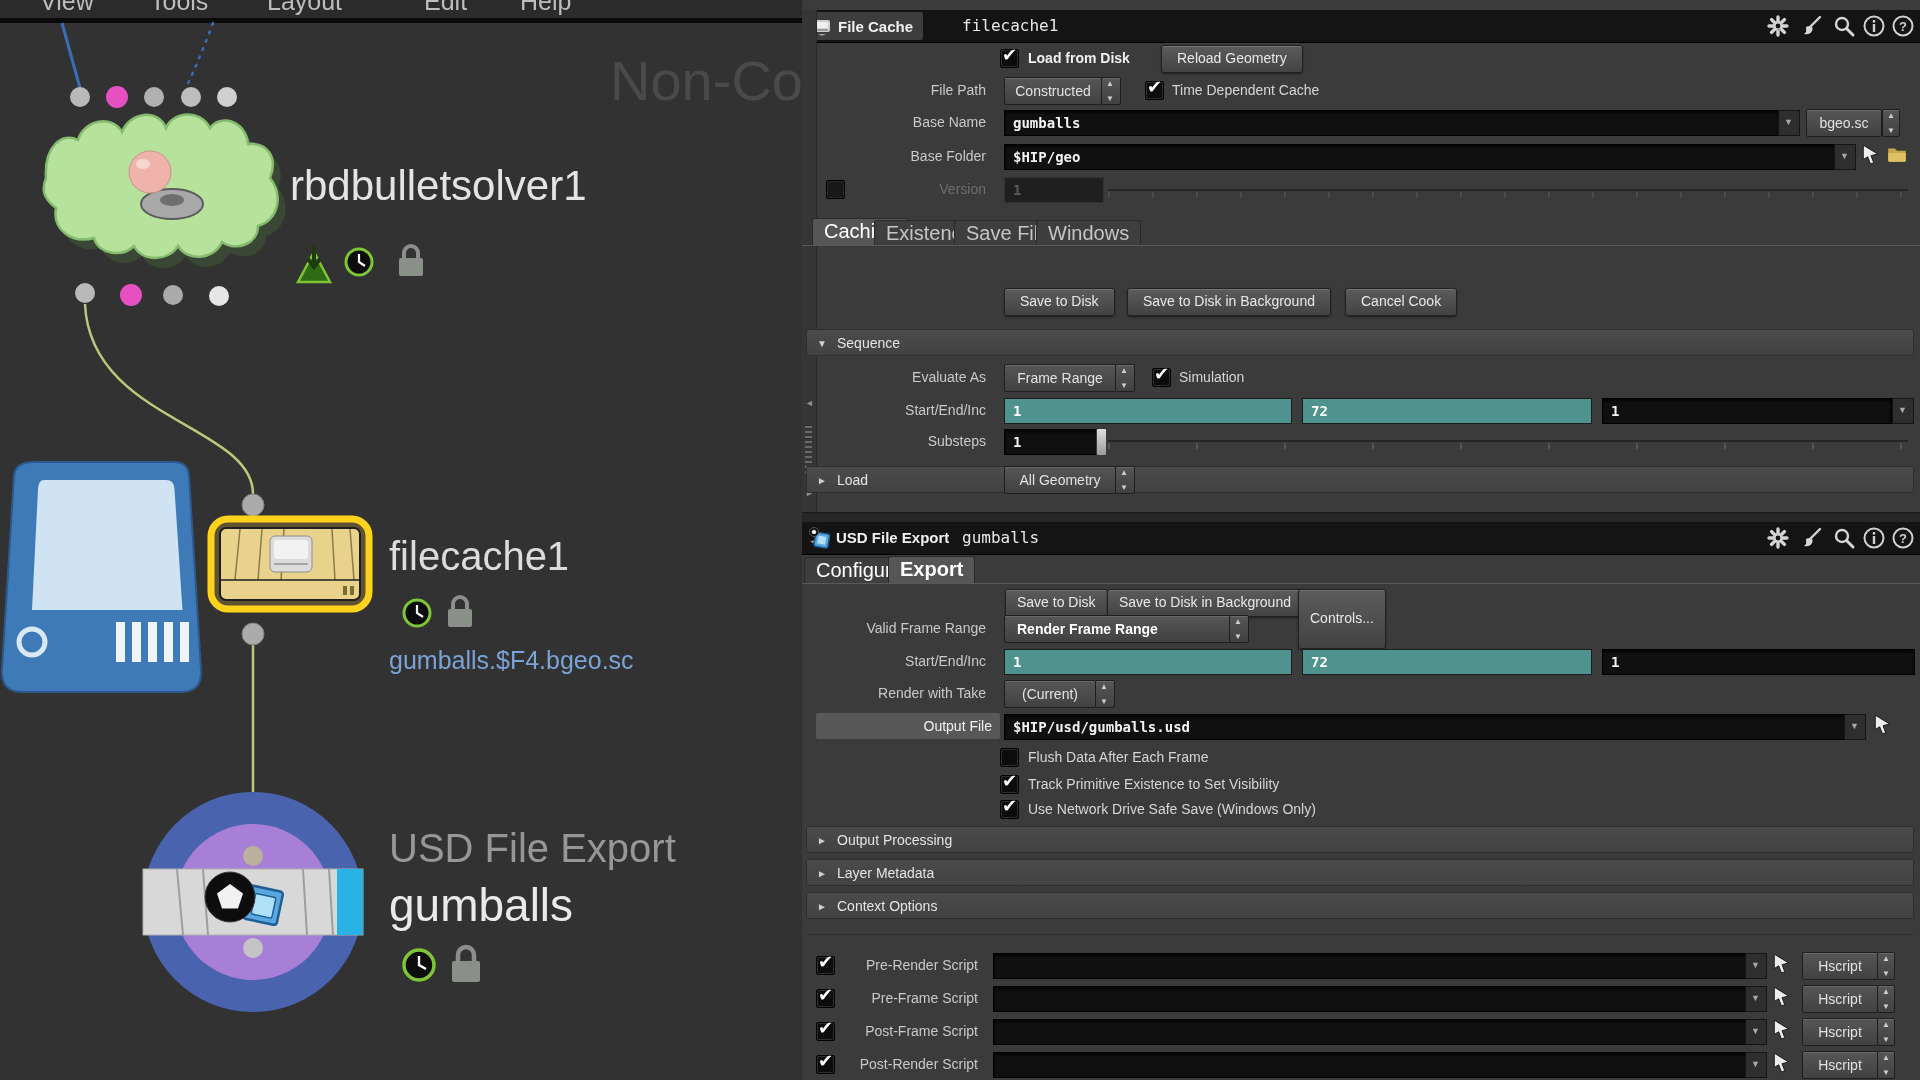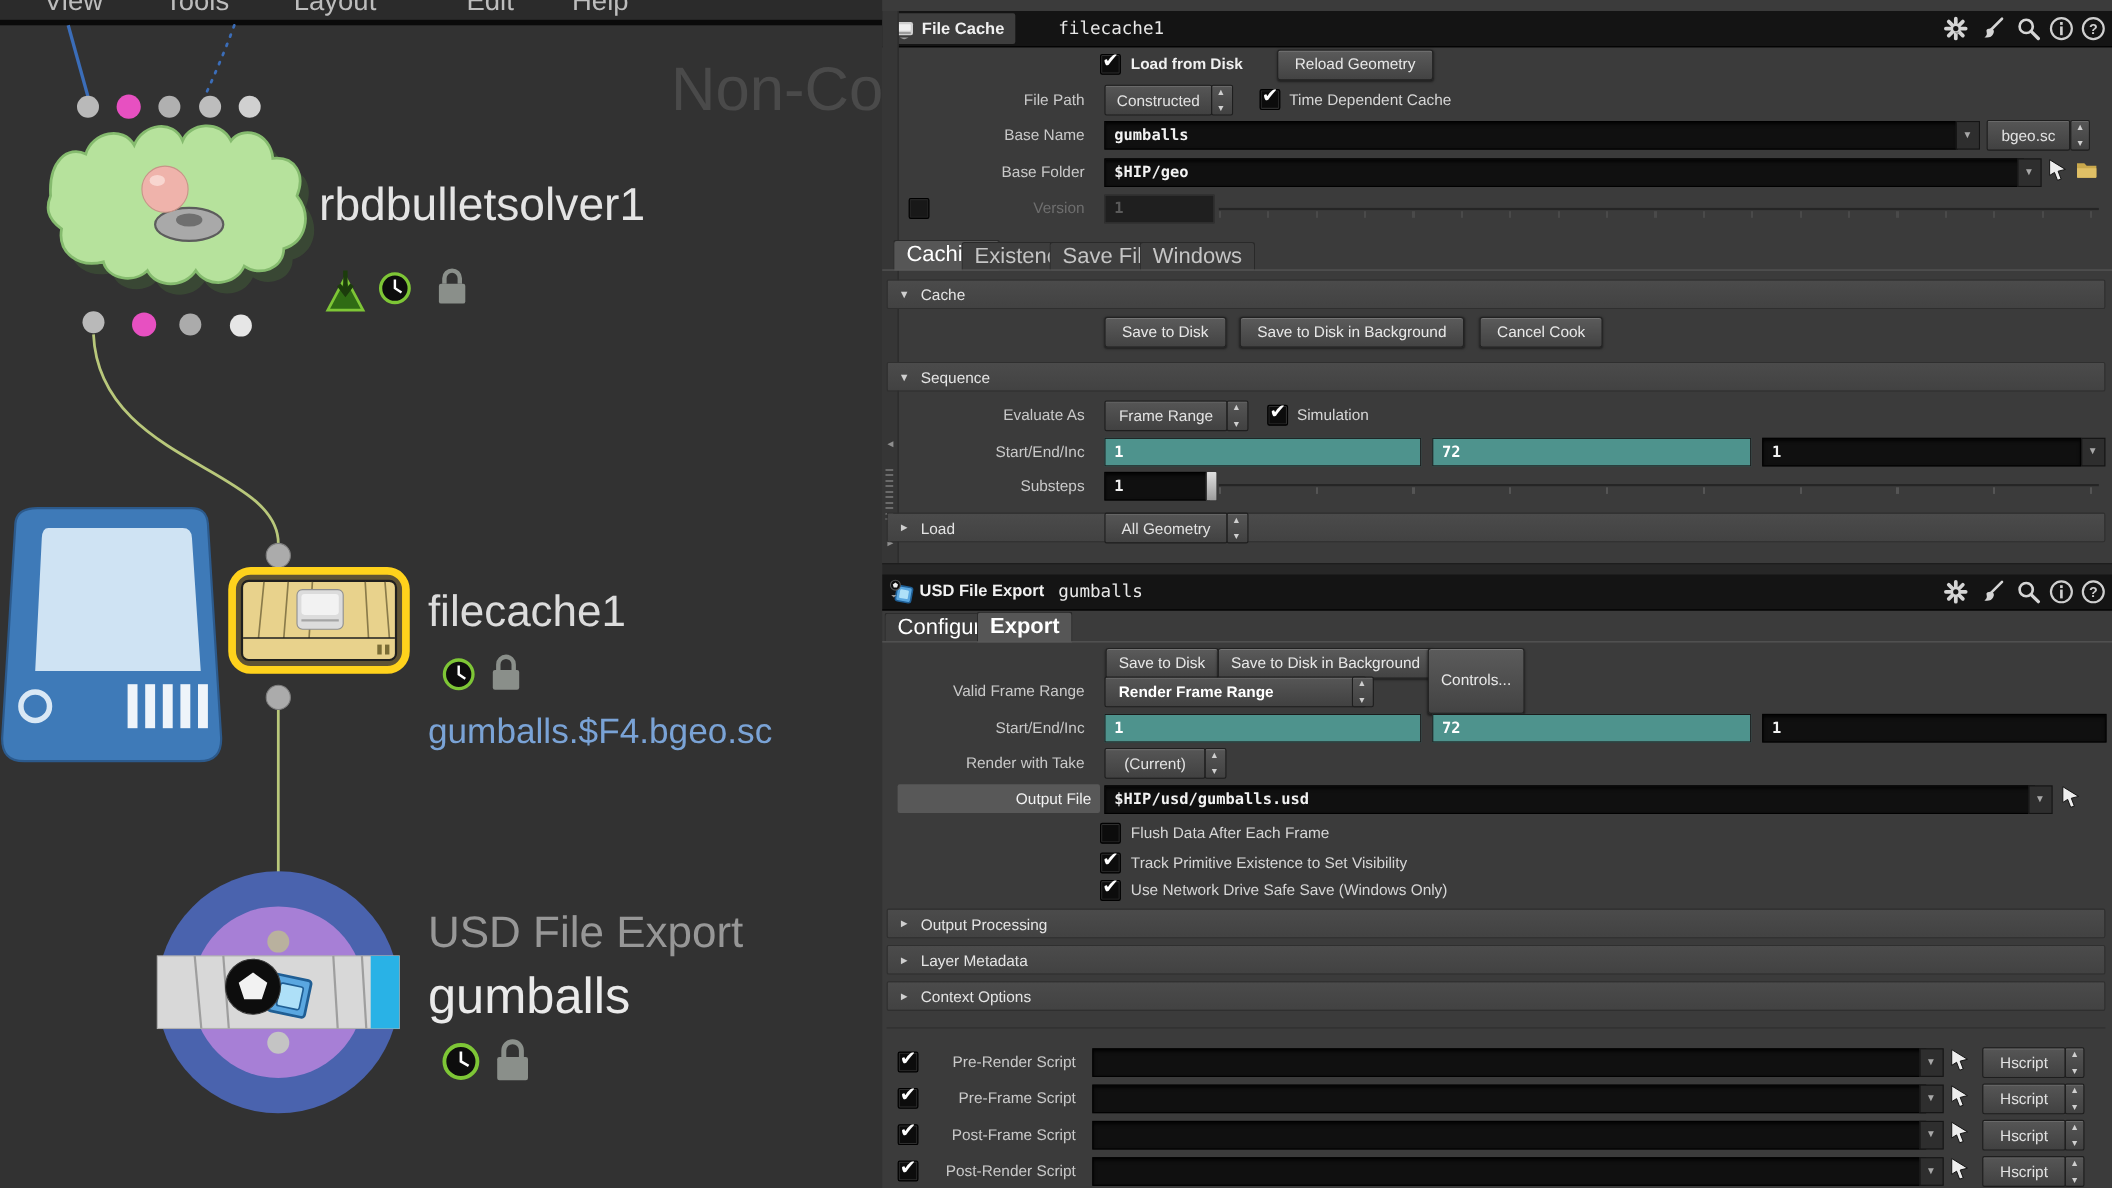--- a/index.html
+++ b/index.html
@@ -7,21 +7,21 @@
          font-family:"Liberation Sans",sans-serif;background:#323232;}
   
   #network{position:absolute;left:0;top:0;width:802px;height:1080px;background:#323232;overflow:hidden;}
   #menubar{position:absolute;left:0;top:0;width:802px;height:18px;background:#2b2b2b;overflow:hidden;}
   #menubar span{position:absolute;top:-13px;font-size:25px;color:#bdbdbd;}
   #menuline{position:absolute;left:0;top:18px;width:802px;height:5px;background:#0a0a0a;}
   #watermark{position:absolute;left:610px;top:48px;font-size:56px;color:#4a4a4a;white-space:nowrap;}
   .nlabel{position:absolute;white-space:nowrap;}
   #solver-label{left:290px;top:162px;font-size:42px;color:#e4e4e4;}
   #fcache-label{left:389px;top:534px;font-size:40px;color:#dcdcdc;}
-  #fcache-file{left:389px;top:646px;font-size:32px;color:#7aa3d6;}
+  #fcache-file{left:389px;top:646px;font-size:25px;color:#7aa3d6;}
   #usd-type-label{left:389px;top:826px;font-size:40px;color:#979797;}
   #usd-name-label{left:389px;top:878px;font-size:46px;color:#eaeaea;}
   
   #params{position:absolute;left:802px;top:0;width:1118px;height:1080px;background:#3b3b3b;}
   .hdr{position:absolute;left:0;width:1118px;height:32px;background:#141414;border-bottom:1px solid #000;}
   .hdr .chip{position:absolute;left:4px;top:2px;height:28px;background:#3d3d3d;border-radius:2px;
              display:flex;align-items:center;padding:0 10px 0 6px;gap:6px;}
   .hdr .typ{font-size:15px;font-weight:bold;color:#f0f0f0;white-space:nowrap;}
   .hdr .nodename{position:absolute;top:3px;height:26px;line-height:26px;color:#e8e8e8;
                  font-family:"DejaVu Sans Mono",monospace;font-size:16px;}
@@ -288,21 +288,20 @@
     <div class="input dis" style="left:202px;top:177px;width:90px">1</div>
     <div class="track" style="left:306px;top:189px;width:800px"></div>
     <div class="ticks fine" style="left:306px;top:192px;width:800px"></div>
 
     <div class="tab active" style="left:10px;top:218px">Caching</div>
     <div class="tab" style="left:72px;top:220px">Existence</div>
     <div class="tab" style="left:152px;top:220px">Save Filters</div>
     <div class="tab" style="left:234px;top:220px">Windows</div>
     <div class="tabline" style="left:0;top:245px;width:1118px"></div>
 
-    <div class="band open" style="top:254px">Cache</div>
     <div class="btn" style="left:202px;top:288px">Save to Disk</div>
     <div class="btn" style="left:325px;top:288px">Save to Disk in Background</div>
     <div class="btn" style="left:543px;top:288px">Cancel Cook</div>
 
     <div class="band open" style="top:329px">Sequence</div>
     <div class="lbl" style="left:8px;top:364px;width:176px">Evaluate As</div>
     <div class="dd" style="left:202px;top:364px;width:110px">Frame Range</div>
     <div class="spin" style="left:313px;top:364px"></div>
     <div class="chk" style="left:350px;top:368px">
       <span>✔</span>

